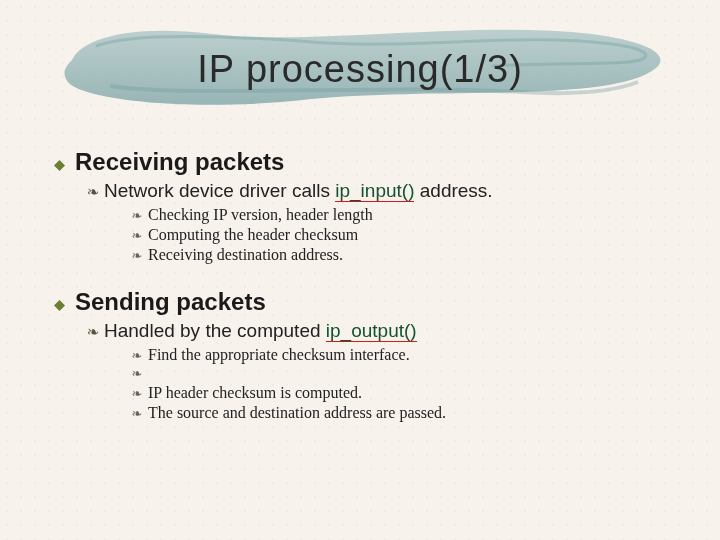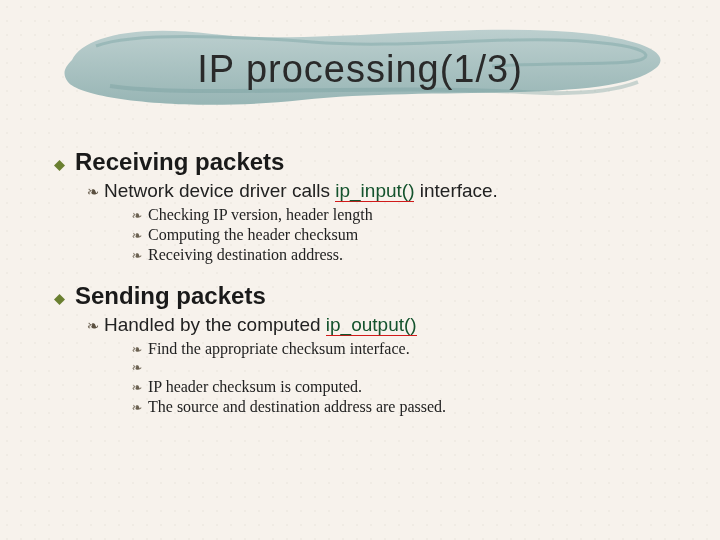--- a/index.html
+++ b/index.html
@@ -35,21 +35,21 @@
     font-weight: 400;
   }
   .content {
     position: absolute;
     top: 148px;
     left: 54px;
     width: 620px;
   }
   .section-head {
     display: flex; align-items: baseline;
-    margin-top: 18px;
+    margin-top: 24px;
     margin-bottom: 2px;
   }
   .section-head:first-child { margin-top: 0; }
   .bullet-dia {
     width: 11px; height: 11px;
     transform: translateY(1px);
     margin-right: 10px;
     flex: none;
     background: #6a7f30;
     position: relative;
@@ -124,21 +124,21 @@
 
 <div class="content">
 
   <div class="section-head">
     <span class="bullet-dia"></span>
     <h2>Receiving packets</h2>
   </div>
   <div class="sub">
     <span class="bullet-l2">❧</span>
     <p>
-      <span>Network device driver calls </span><span class="fn">ip_input()</span><span> interface.</span>
+      <span>Network device driver calls </span><span class="fn">ip_input()</span><span> address.</span>
     </p>
   </div>
   <div class="leaf-list">
     <div class="leaf">
       <span class="bullet-l3">❧</span>
       <span class="txt">Checking IP version, header length</span>
     </div>
     <div class="leaf">
       <span class="bullet-l3">❧</span>
       <span class="txt">Computing the header checksum</span>

